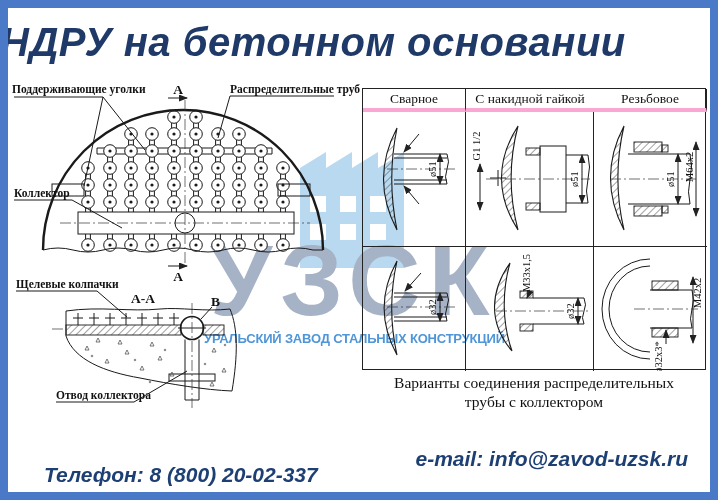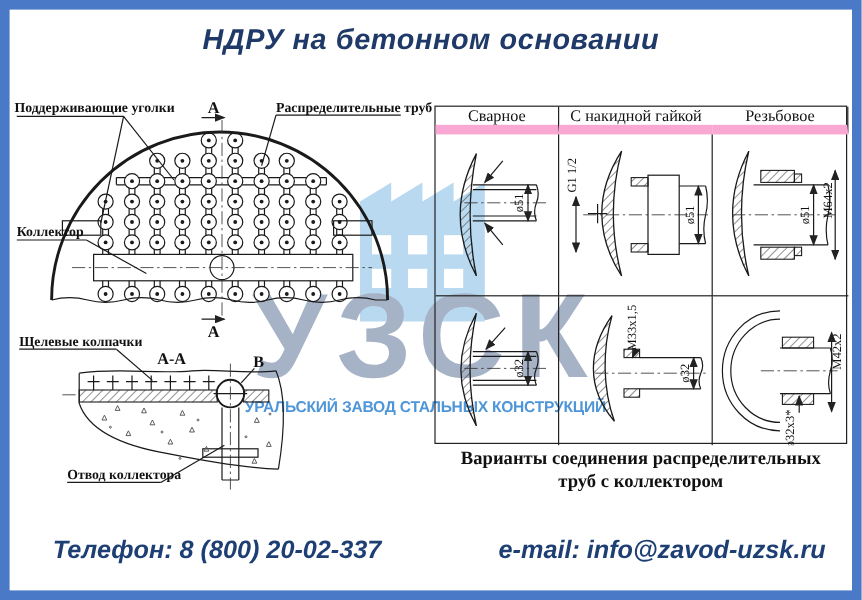--- a/index.html
+++ b/index.html
@@ -2,23 +2,23 @@
 <html><head>
 <meta charset="utf-8">
 <style>
   html,body{margin:0;padding:0;}
   body{
     width:718px;height:500px;position:relative;background:#fff;
     font-family:"Liberation Serif",serif;overflow:hidden;
   }
   .border-frame{position:absolute;inset:0;border:8px solid #4a79c7;z-index:30;pointer-events:none;}
   .page-title{
-    position:absolute;top:20px;left:0;right:0;text-align:center;
+    position:absolute;top:20px;left:0;right:0;
     font-family:"Liberation Sans",sans-serif;font-style:italic;font-weight:bold;
-    font-size:24px;color:#1f3a68;z-index:5;letter-spacing:.5px;
+    font-size:40px;color:#1f3a68;z-index:5;letter-spacing:.5px;
   }
   
   .wm-logo{
     position:absolute;left:210px;top:230px;z-index:1;
     font-family:"Liberation Sans",sans-serif;font-weight:bold;
     font-size:100px;line-height:1;color:#a6b3c6;letter-spacing:8px;
   }
   .wm-company{
     position:absolute;left:204px;top:331px;z-index:1;
     font-family:"Liberation Sans",sans-serif;font-weight:bold;
@@ -31,38 +31,38 @@
   .lbl{font-family:"Liberation Serif",serif;font-weight:bold;font-size:11.5px;fill:#111;}
   .mark{font-family:"Liberation Serif",serif;font-weight:bold;font-size:13.5px;fill:#111;}
   .cline{stroke:#333;stroke-width:.7;fill:none;stroke-dasharray:11 3 2 3;}
   
   .conn-table{
     position:absolute;left:362px;top:88px;width:344px;height:282px;z-index:2;
     display:grid;grid-template-columns:103px 128px 113px;grid-template-rows:23px 135px 124px;
     border:1.5px solid #222;box-sizing:border-box;
   }
   .conn-table .hcell{
-    border-right:1.2px solid #222;border-bottom:8px solid #f9a8d4;
+    border-right:1.2px solid #222;border-bottom:4px solid #f9a8d4;
     display:flex;align-items:center;justify-content:center;
     font-size:13.5px;color:#111;white-space:nowrap;
   }
   .conn-table .dcell{border-right:1.2px solid #222;border-bottom:1.2px solid #222;position:relative;}
   .conn-table .last{border-right:none;}
   .conn-table .bottomrow{border-bottom:none;}
   .dim{font-family:"Liberation Serif",serif;font-size:10.5px;fill:#111;}
   .table-caption{
     position:absolute;left:362px;top:373px;width:344px;z-index:2;
-    text-align:center;font-weight:bold;font-size:15.5px;color:#111;line-height:1.25;
+    text-align:center;font-weight:normal;font-size:15.5px;color:#111;line-height:1.25;
   }
   .footer-phone,.footer-email{
     position:absolute;top:447px;z-index:5;
     font-family:"Liberation Sans",sans-serif;font-style:italic;font-weight:bold;
     font-size:21px;color:#1d3f73;white-space:nowrap;
   }
-  .footer-phone{left:44px;}
+  .footer-phone{left:44px;margin-top:16px;}
   .footer-email{right:30px;font-style:italic;}
 </style>
 </head>
 <body>
 
 <svg width="0" height="0" style="position:absolute" aria-hidden="true">
   <defs>
     <pattern id="hatch" width="5" height="5" patternUnits="userSpaceOnUse" patternTransform="rotate(45)">
       <line x1="0" y1="0" x2="0" y2="5" stroke="#444" stroke-width="1"></line>
     </pattern>
@@ -462,17 +462,17 @@
       <line class="dline" x1="99" y1="30" x2="99" y2="96" marker-start="url(#arr)" marker-end="url(#arr)"></line>
       <text class="dim" transform="rotate(-90 107,46)" x="107" y="46" text-anchor="middle">М42х2</text>
       <line class="dline" x1="72" y1="97" x2="72" y2="83" marker-end="url(#arr)"></line>
       <text class="dim" transform="rotate(-90 68,110)" x="68" y="110" text-anchor="middle">ø32х3*</text>
     </svg>
   </div>
 </div>
 
 <div class="table-caption">
   <div>Варианты соединения распределительных</div>
-  <div>труб с коллектором</div>
+  <div>трубы с коллектором</div>
 </div>
 
 <div class="footer-phone">Телефон: 8 (800) 20-02-337</div>
 <div class="footer-email">e-mail: info@zavod-uzsk.ru</div>
 
 </body></html>

